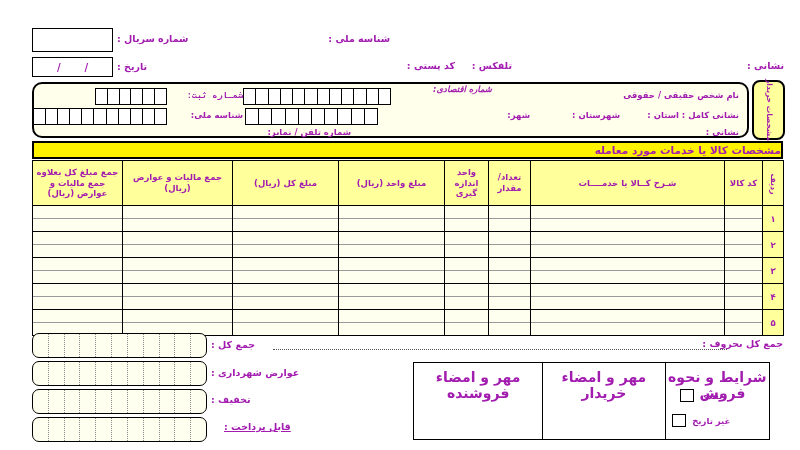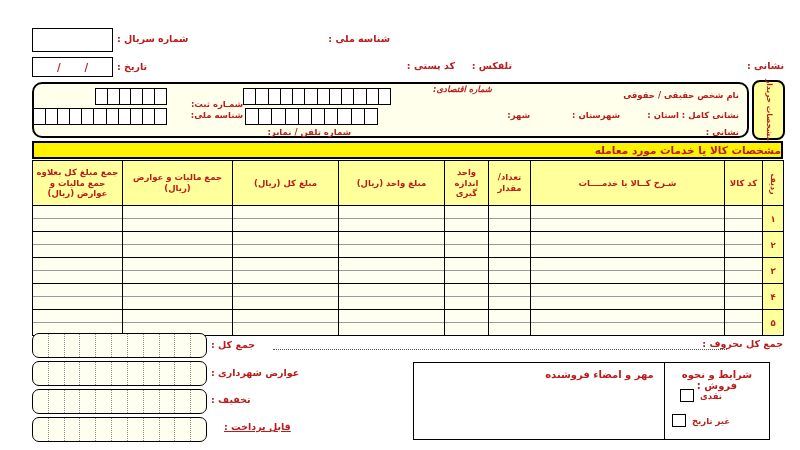--- a/index.html
+++ b/index.html
@@ -1,19 +1,19 @@
 <!DOCTYPE html>
 <html lang="fa" dir="rtl"><head>
 <meta charset="utf-8">
 <style>
   * { margin:0; padding:0; box-sizing:border-box; }
   body { background:#e8e8e8; font-family:"DejaVu Sans", sans-serif; }
   #sheet {
     position:relative; width:800px; height:450px; background:#ffffff;
-    overflow:hidden; direction:rtl; font-weight:bold; color:#b91c1c;
+    overflow:hidden; direction:rtl; font-weight:bold; color:#a21caf;
   }
   .abs { position:absolute; white-space:nowrap; }
   .lbl { font-size:9.5px; }
   .lbl-sm { font-size:8.5px; }
 
   
   .wbox { position:absolute; background:#fff; border:1.2px solid #000; }
   #serial-box { left:32px; top:28px; width:81px; height:24px; }
   #date-box { left:32px; top:57px; width:81px; height:20px;
     display:flex; direction:ltr; align-items:center; justify-content:space-evenly;
@@ -65,21 +65,21 @@
   
   #notes-box { position:absolute; left:290px; top:362px; width:121px; height:78px;
     background:#fff; border:1.5px solid #000; }
   .dotline { position:absolute; border-bottom:1px dotted #777; }
 
   
   #sign-box { position:absolute; left:413px; top:362px; width:357px; height:78px;
     background:#fff; border:1.5px solid #000; display:flex; direction:rtl; }
   #sign-box .cell { border-left:1.5px solid #000; position:relative; }
   #sign-box .cell:last-child { border-left:none; }
-  .cell-title { text-align:center; padding-top:6px; font-size:10px; }
+  .cell-title { text-align:center; padding-top:6px; font-size:14px; }
   .chk-row { position:absolute; right:16px; width:100%; display:flex; direction:rtl;
     align-items:center; justify-content:center; gap:6px; font-size:8.5px; }
   .chk { width:14px; height:13px; background:#fff; border:1.2px solid #000;
     display:inline-block; }
 </style>
 </head>
 <body>
 
 <div id="sheet">
 
@@ -108,21 +108,21 @@
         <span></span>
         <span></span>
         <span></span>
         <span></span>
         <span></span>
         <span></span>
         <span></span>
         <span></span>
         <span></span>
     </div>
-    <span class="lbl-sm" style="right:504px; top:15px;">شمـاره ثبت:</span>
+    <span class="lbl-sm" style="right:504px; top:6px;font-family:Liberation Mono, monospace;">شمـاره ثبت:</span>
     <div class="cellgrid" style="right:580px; top:4px; width:72px;">
       <span></span>
         <span></span>
         <span></span>
         <span></span>
         <span></span>
         <span></span>
     </div>
 
     <span class="lbl-sm" style="right:8px; top:26px;">نشانی کامل : استان :</span>
@@ -321,18 +321,21 @@
       <div class="cell-title">شرایط و نحوه فروش :</div>
       <div class="chk-row" style="top:26px;">
         <span>نقدی</span>
         <span class="chk"></span>
       </div>
       <div class="chk-row" style="top:51px;">
         <span>غیر تاریخ</span>
         <span class="chk"></span>
       </div>
     </div>
+    <div class="cell" style="width:123px;">
+      <div class="cell-title">مهر و امضاء خریدار</div>
+    </div>
     <div class="cell" style="width:129px;">
       <div class="cell-title">مهر و امضاء فروشنده</div>
     </div>
   </div>
 
 </div>
 
 </body></html>

